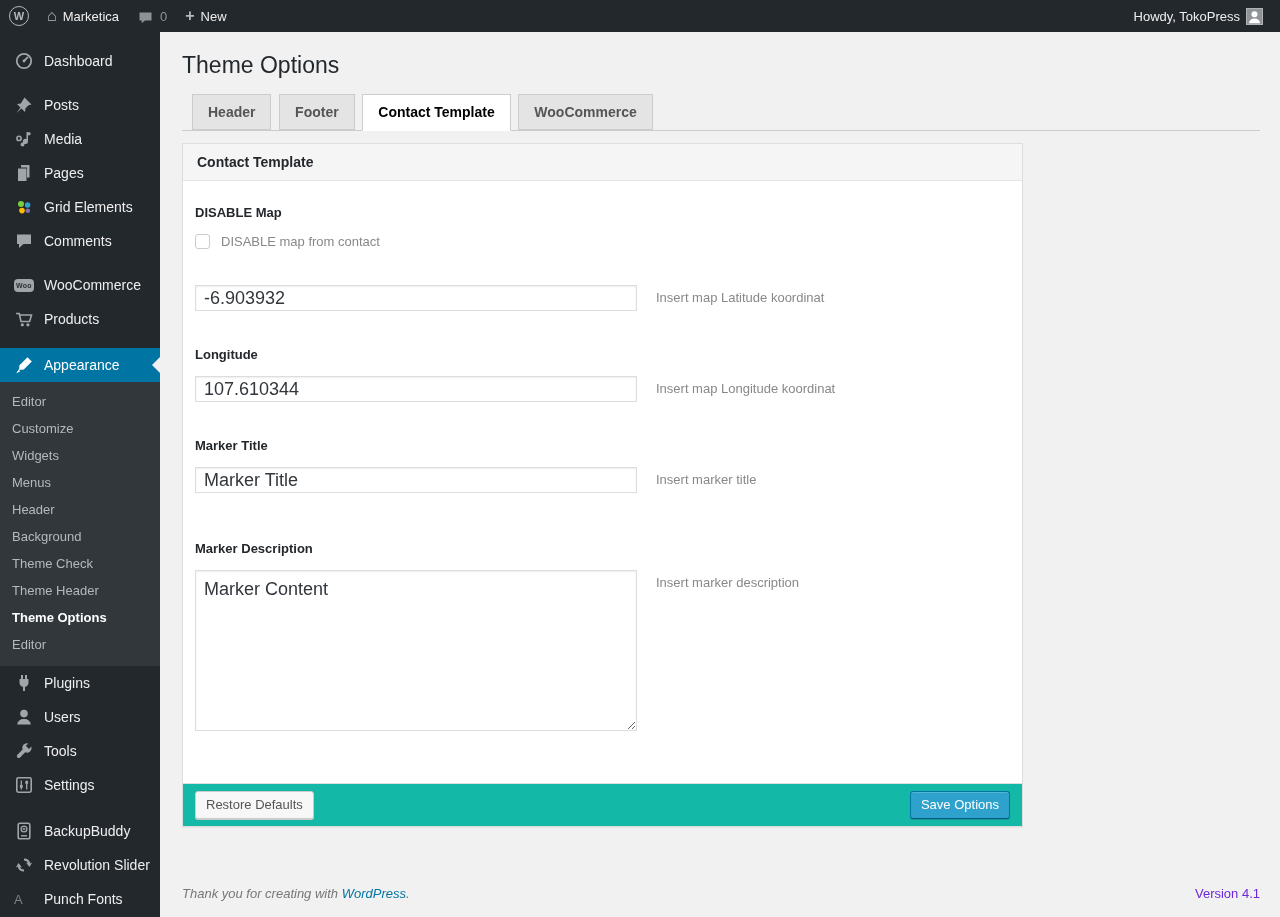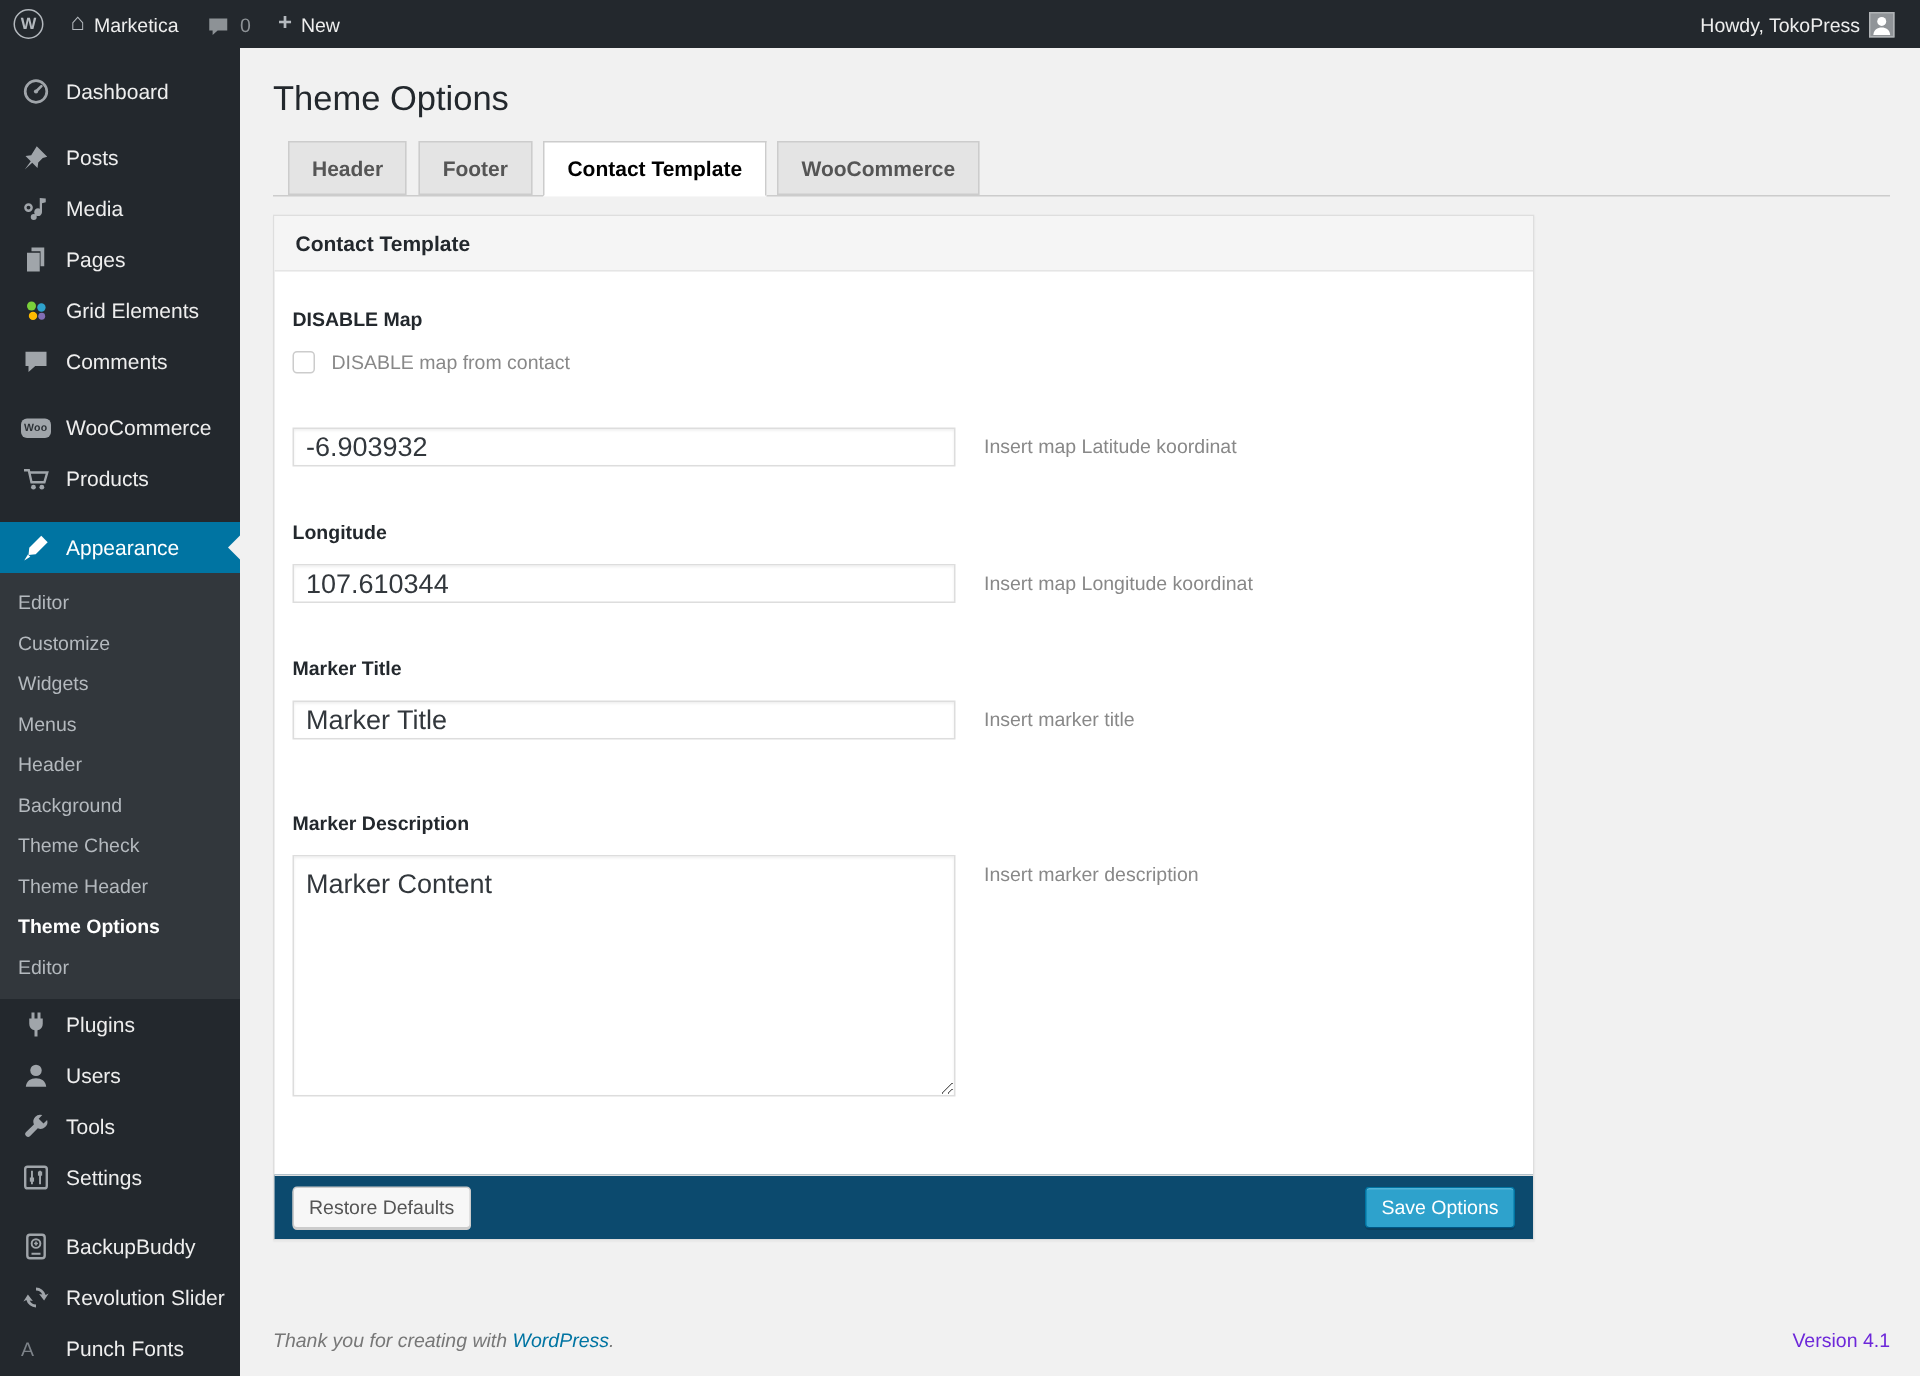--- a/index.html
+++ b/index.html
@@ -70,21 +70,21 @@
     background:#fff; border:1px solid #ccc; border-radius:3px; cursor:pointer; }
   .checkbox-label { color:#888; font-size:13px; }
 
   .control-row { display:flex; align-items:flex-start; }
   .text-input { width:442px; height:26px; border:1px solid #ddd; background:#fff;
     padding:2px 8px; font-size:18px; color:#32373c; font-family:"Liberation Sans", sans-serif;
     box-shadow:inset 0 1px 2px rgba(0,0,0,.07); outline:none; }
   textarea.text-input { width:442px; height:161px; resize:both; padding-top:6px; line-height:1.4; }
   .hint { margin-left:19px; padding-top:5px; color:#888; font-size:13px; }
 
-  .panel-footer { background:#0c4a6e; border-top:1px solid #dfdfdf; padding:7px 12px;
+  .panel-footer { background:#14b8a6; border-top:1px solid #dfdfdf; padding:7px 12px;
     display:flex; justify-content:space-between; align-items:flex-end; }
   .button { height:28px; line-height:26px; padding:0 10px 1px; font-size:13px;
     border-radius:3px; cursor:pointer; font-family:"Liberation Sans", sans-serif; }
   .button-secondary { background:#f7f7f7; border:1px solid #ccc; color:#555;
     box-shadow:0 1px 0 #ccc; }
   .button-primary { background:#2ea2cc; border:1px solid #0074a2; border-bottom-color:#005684;
     color:#fff; box-shadow:inset 0 1px 0 rgba(120,200,230,.5), 0 1px 0 rgba(0,0,0,.15); }
 
   .page-footer { display:flex; justify-content:space-between; align-items:center;
     margin:59px 20px 0 22px; color:#777; font-size:13px; }

